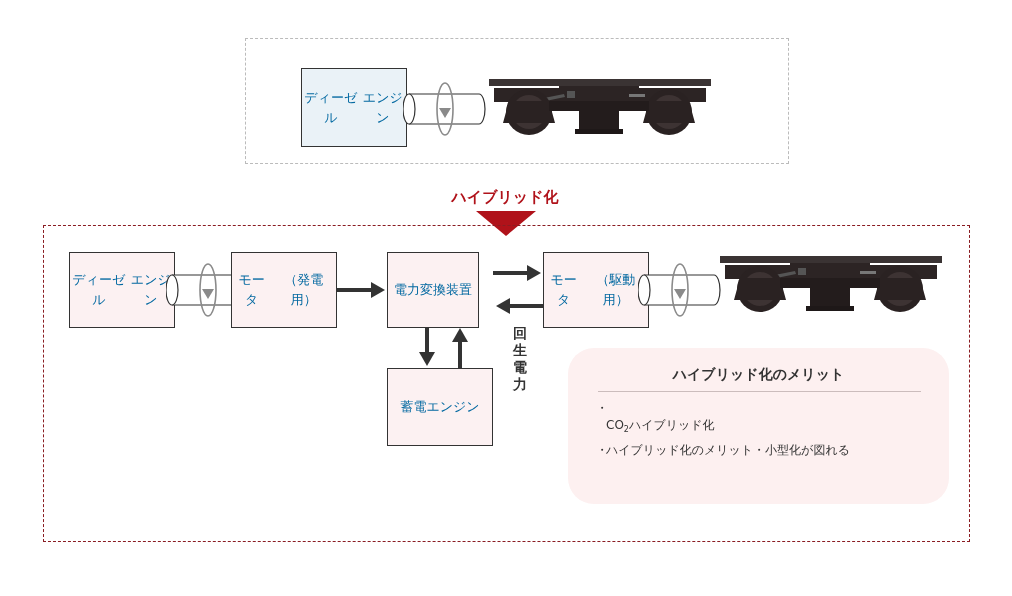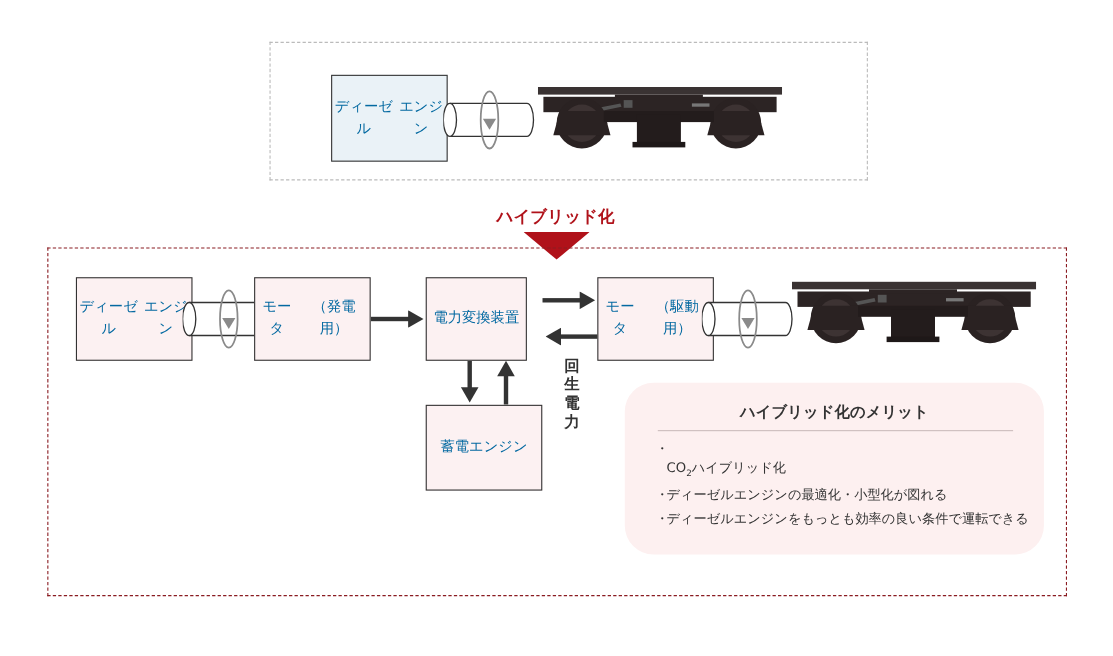--- a/index.html
+++ b/index.html
@@ -145,16 +145,15 @@
 <div class="box pink" style="left:387px; top:368px; width:106px; height:78px;">
   <span>蓄電</span>
   <span>エンジン</span>
 </div>
 
 <div class="abs merit">
   <div class="merit-title">ハイブリッド化のメリット</div>
   <div class="merit-rule"></div>
   <ul class="merit-list">
     <li><br><span>CO</span><sub style="font-size:8px">2</sub><span>ハイブリッド化</span></li>
-    <li><span>ディーゼルエンジンの最適化・小型化が図れる</span></li>
-    <li><span>ディーゼルエンジンをもっとも効率の良い条件で運転できる</span></li>
+    <li><span>ハイブリッド化のメリット・小型化が図れる</span></li>
   </ul>
 </div>
 
 </body></html>

